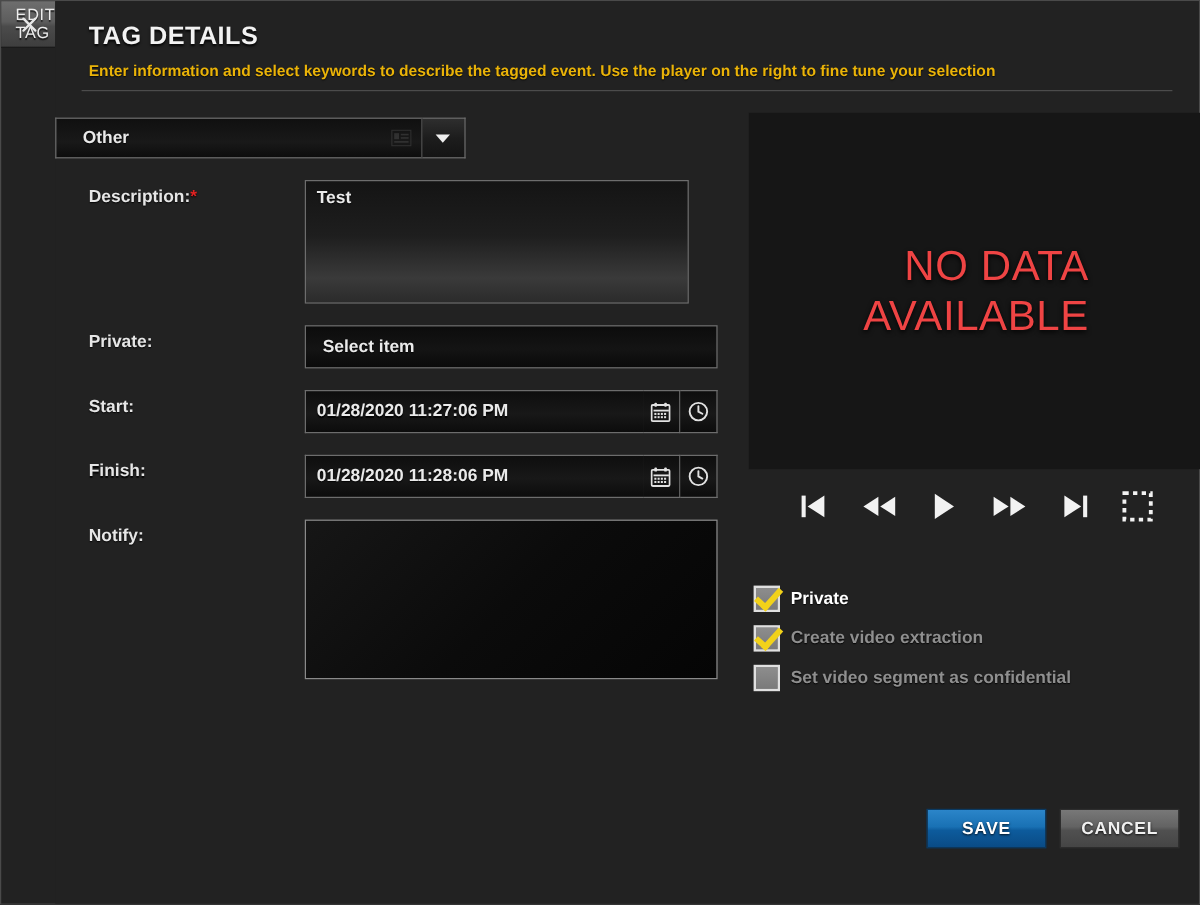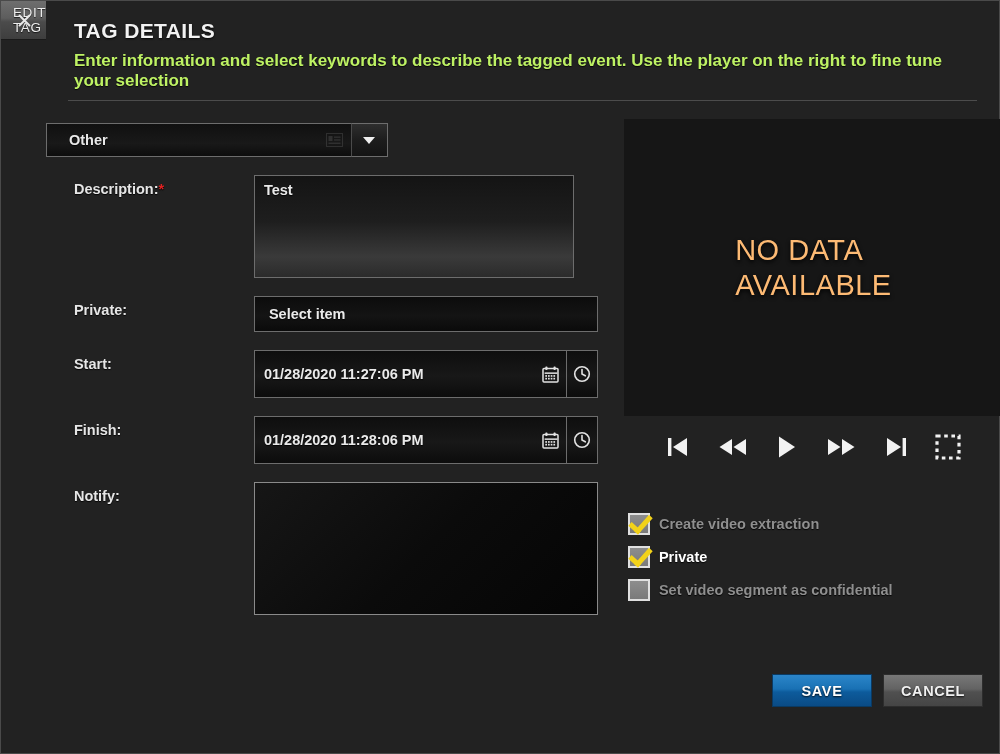--- a/index.html
+++ b/index.html
@@ -65,23 +65,23 @@
   #page-title {
     font-size: 21px;
     font-weight: bold;
     color: #f2f2f2;
     letter-spacing: 0.4px;
     text-shadow: 0 1px 2px rgba(0,0,0,.9);
     font-stretch: condensed;
   }
   #page-subtitle {
     margin-top: 8px;
-    font-size: 17px;
+    font-size: 13px;
     font-weight: bold;
-    color: #bef264;
+    color: #eab308;
     text-shadow: 0 1px 1px rgba(0,0,0,.8);
     font-stretch: condensed;
   }
   #divider {
     margin: 9px 22px 0 22px;
     height: 1px;
     background: #4c4c4c;
   }
 
   
@@ -172,21 +172,21 @@
     padding-left: 14px;
     color: #eaeaea;
     font-size: 14.5px; font-weight: bold;
     font-stretch: condensed;
     text-shadow: 0 1px 1px rgba(0,0,0,.9);
     cursor: pointer;
   }
 
   
   .dt-input {
-    width: 282px; height: 48px;
+    width: 282px; height: 36px;
     background: linear-gradient(to bottom, #0e0e0e 0%, #181818 55%, #0c0c0c 100%);
     border: 1px solid #6d6d6d;
     border-right: none;
     display: flex; align-items: center;
     padding-left: 9px;
     color: #eaeaea;
     font-size: 14.5px; font-weight: bold;
     font-stretch: condensed;
     text-shadow: 0 1px 1px rgba(0,0,0,.9);
   }
@@ -209,23 +209,23 @@
 
   
   #video-panel {
     position: absolute;
     left: 0; top: 18px;
     width: 379px; height: 297px;
     background: #161616;
     display: flex; align-items: center; justify-content: center;
   }
   #no-data-text {
-    text-align: left;
-    font-size: 29px;
-    color: #fdba74;
+    text-align: right;
+    font-size: 35px;
+    color: #ef4444;
     line-height: 1.18;
     letter-spacing: 0.5px;
     text-shadow: 0 2px 4px rgba(0,0,0,.95);
   }
 
   #player-controls {
     position: absolute;
     left: 0; top: 325px;
     width: 379px;
     height: 42px;
@@ -472,26 +472,26 @@
               <rect x="2" y="2" width="22" height="22" fill="none" stroke="#f2f2f2" stroke-width="3.2" stroke-dasharray="3.6 3.6"></rect>
             </svg>
           </div>
 
         </div>
 
         <div id="checkbox-group">
 
           <div class="cb-row">
             <div class="cb-box checked"></div>
-            <span class="cb-label dim">Create video extraction</span>
+            <span class="cb-label active">Private</span>
           </div>
 
           <div class="cb-row">
             <div class="cb-box checked"></div>
-            <span class="cb-label active">Private</span>
+            <span class="cb-label dim">Create video extraction</span>
           </div>
 
           <div class="cb-row">
             <div class="cb-box"></div>
             <span class="cb-label dim">Set video segment as confidential</span>
           </div>
 
         </div>
 
       </div>

